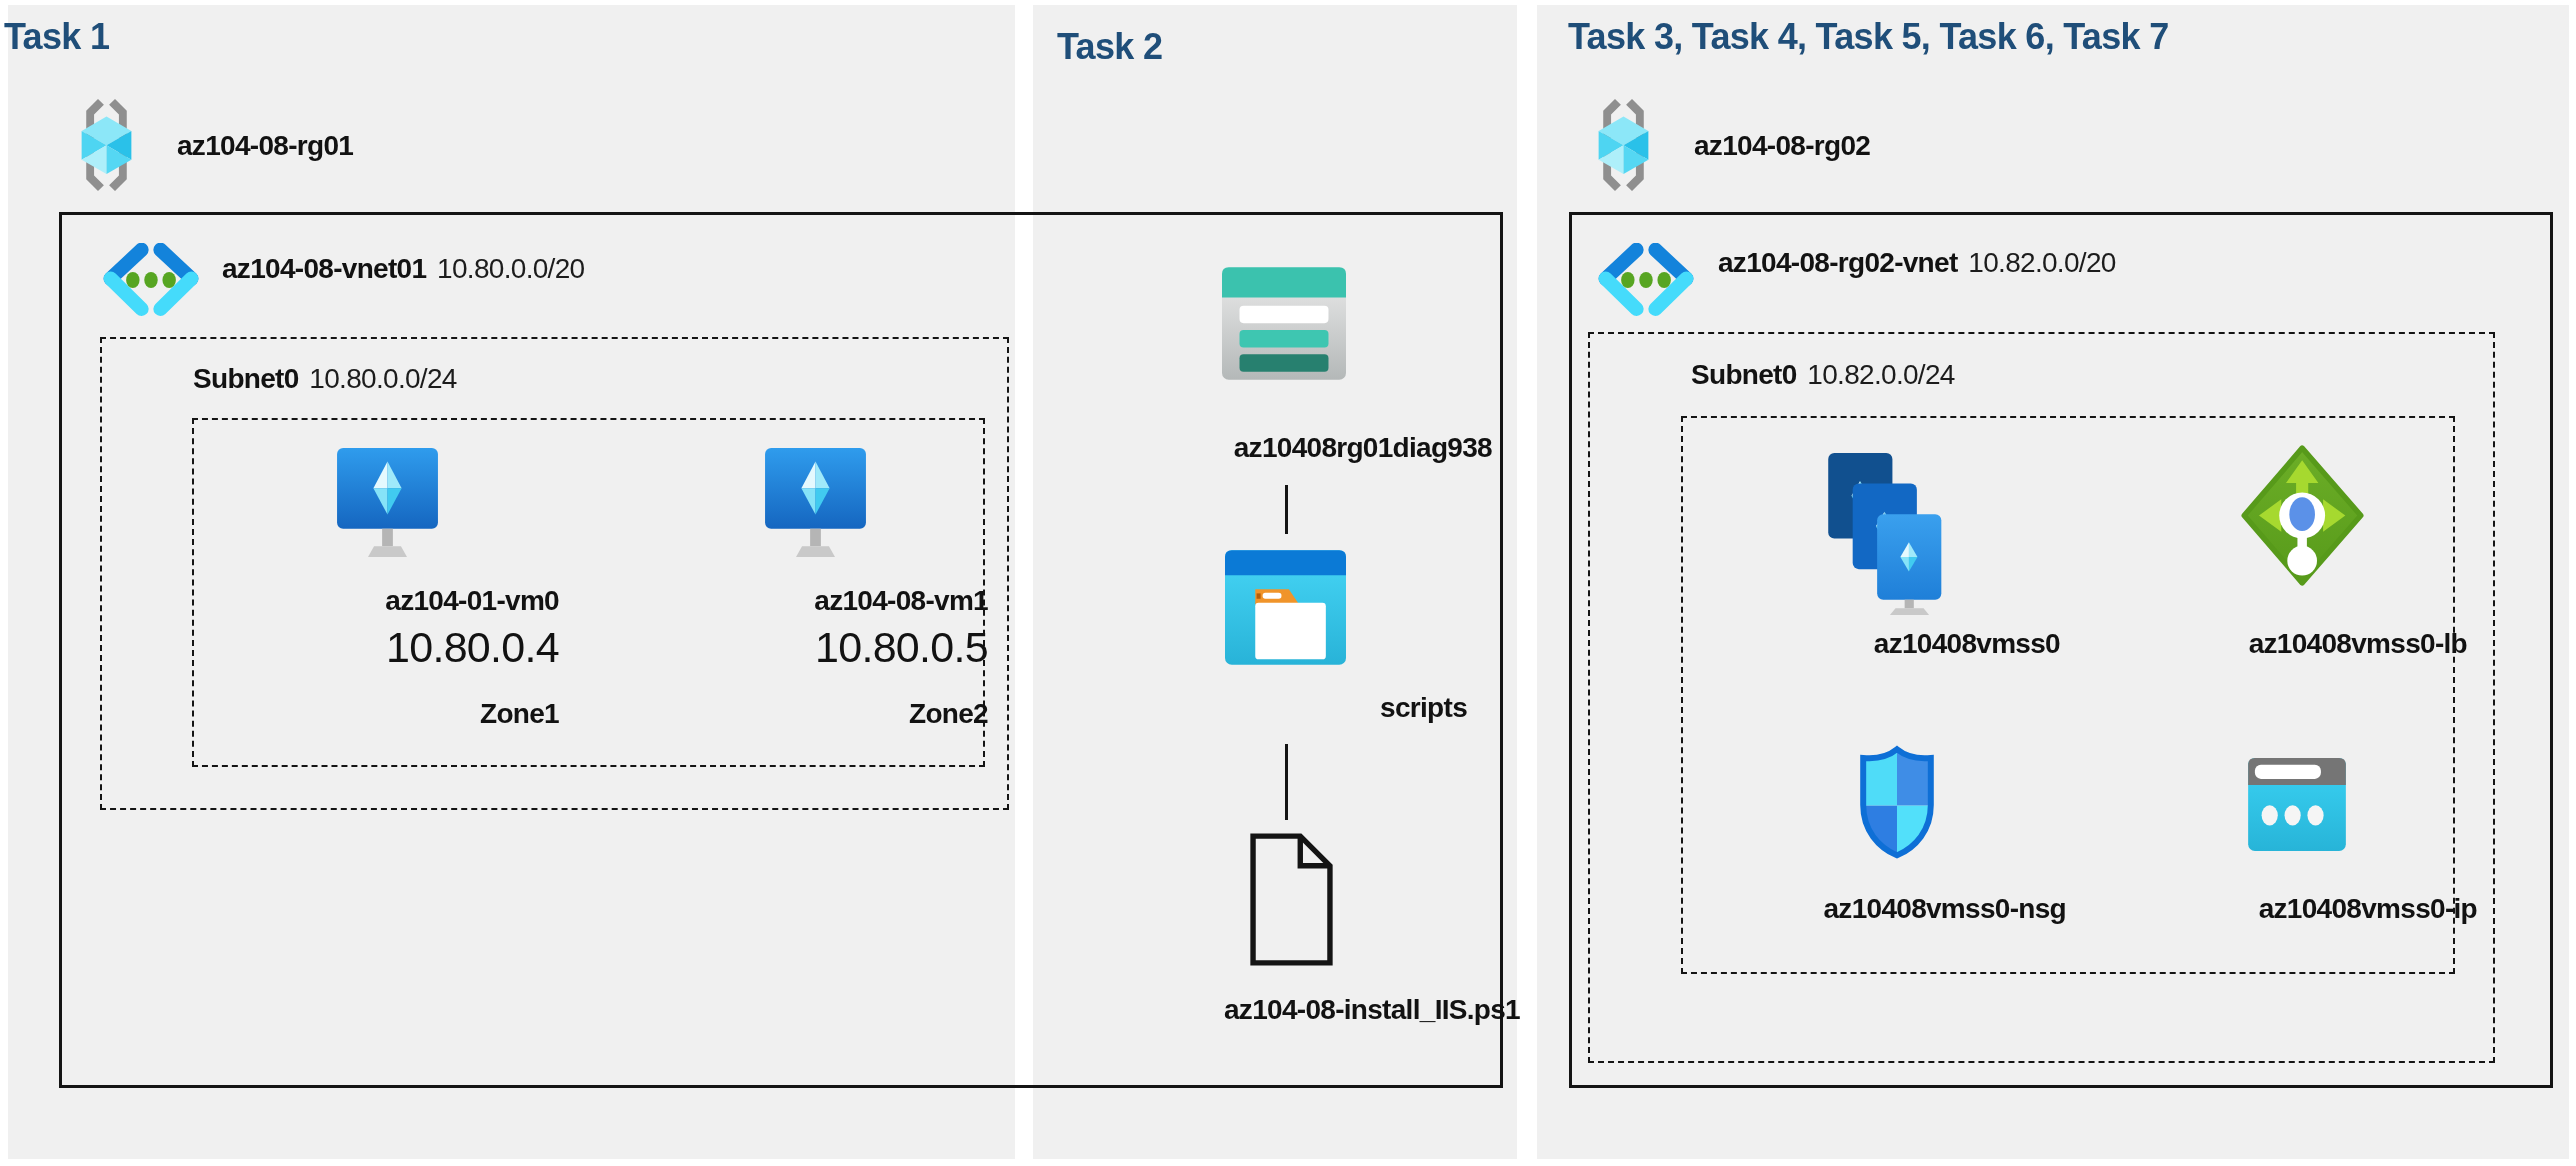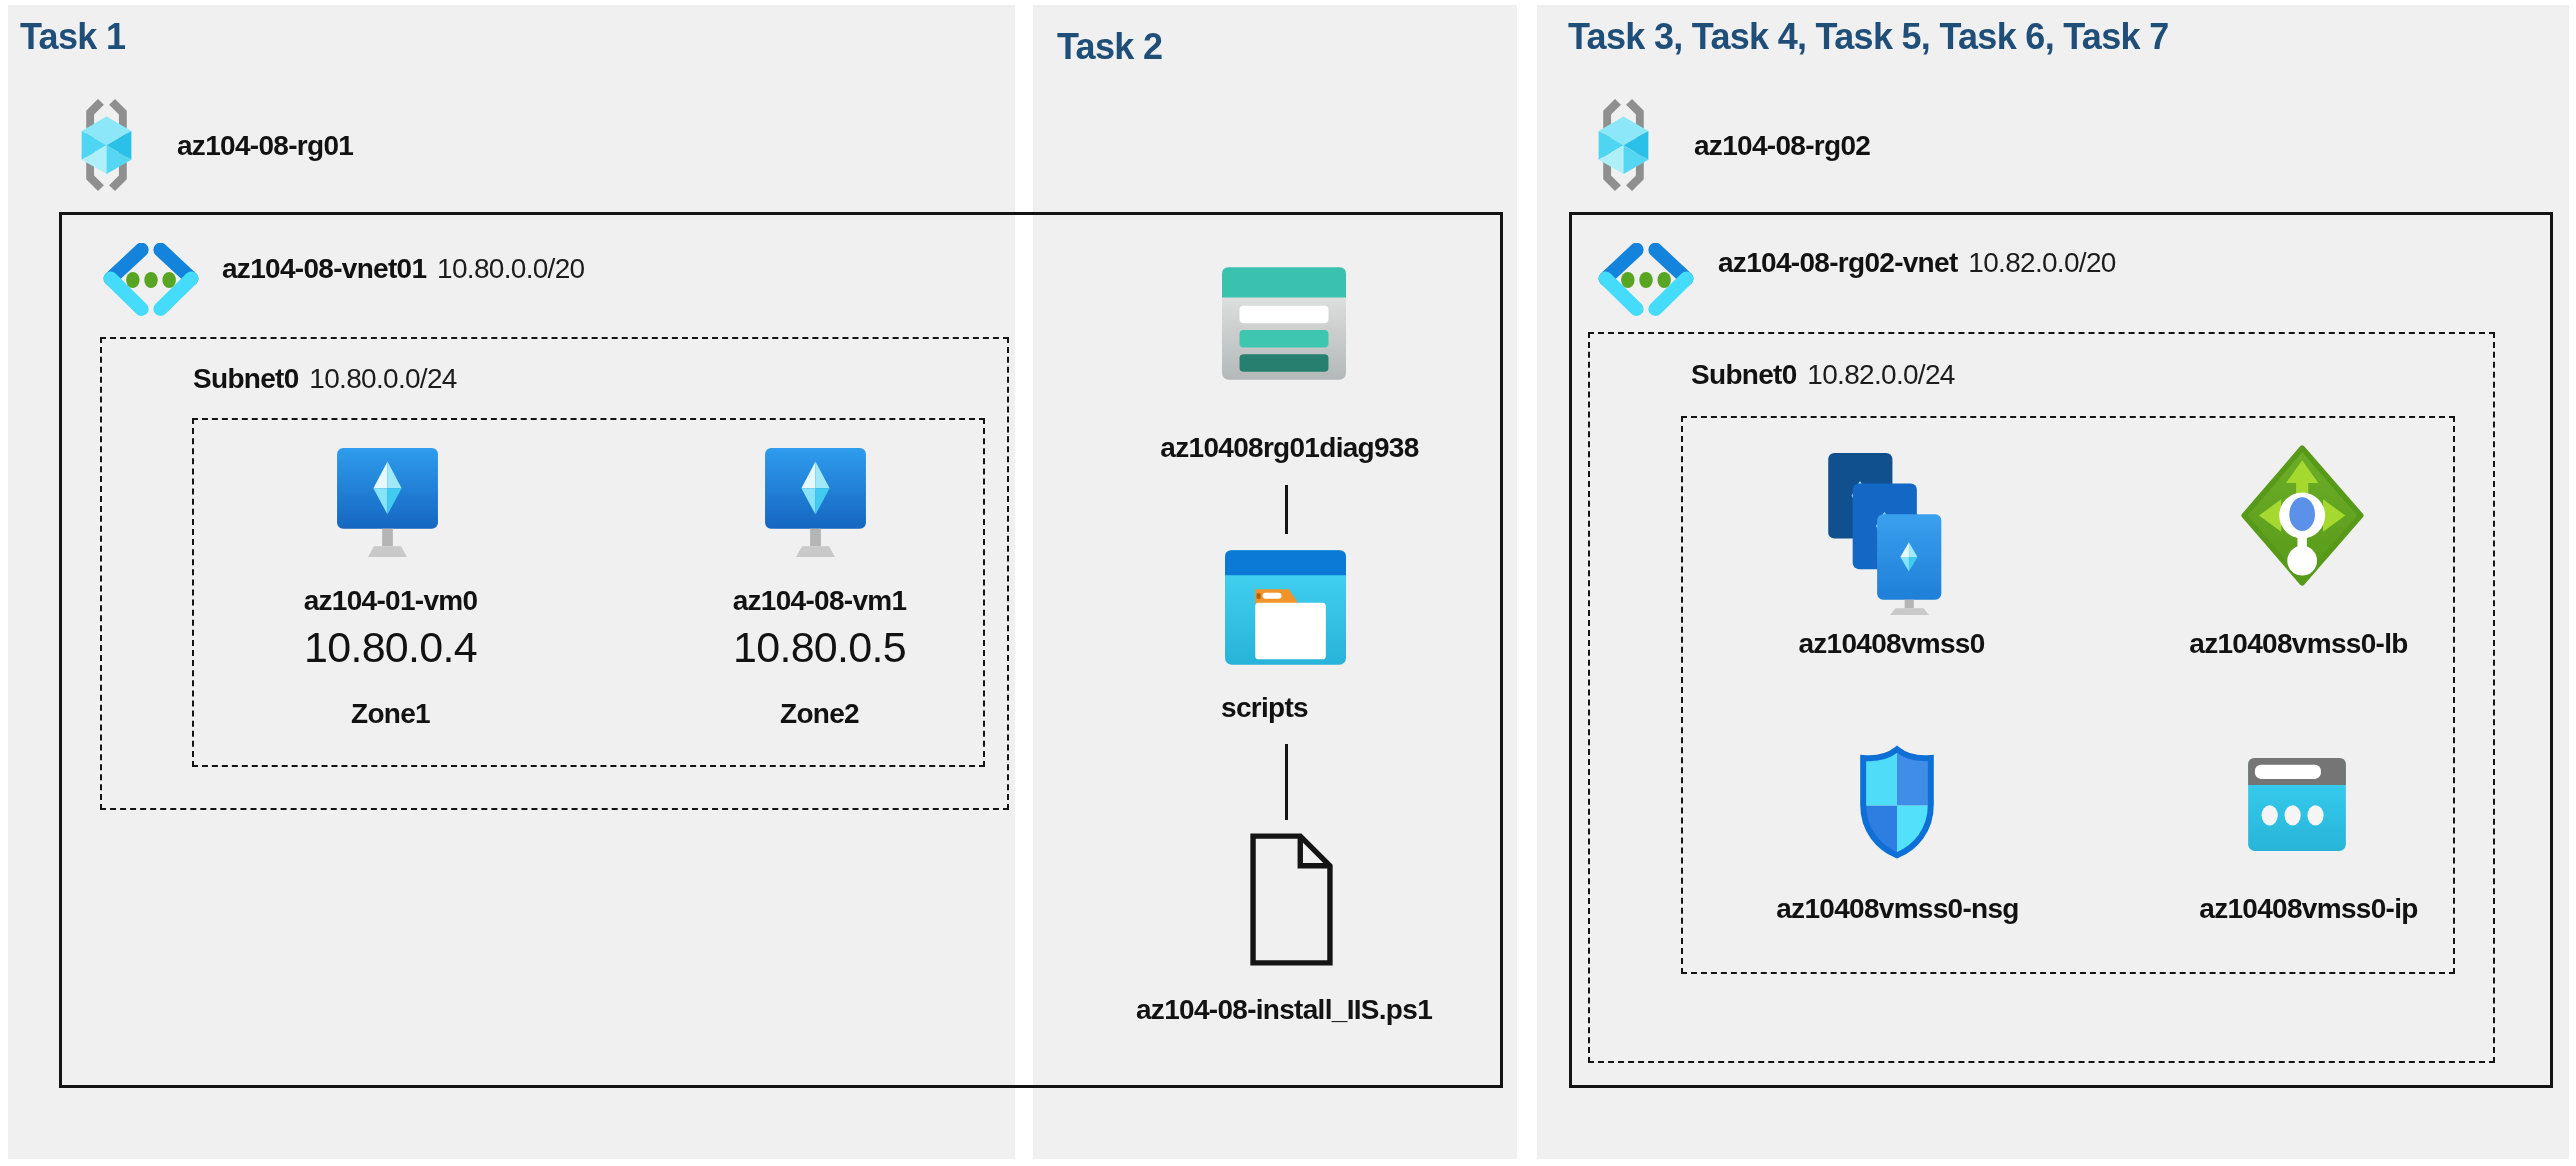--- a/index.html
+++ b/index.html
@@ -8,21 +8,21 @@
     font-family:"Liberation Sans",sans-serif;overflow:hidden;
   }
   .panel{position:absolute;top:5.4px;height:1154px;background:#f0f0f0;}
   #panel1{left:8px;width:1007px;}
   #panel2{left:1033px;width:484px;}
   #panel3{left:1537px;width:1032px;}
 
   .heading{position:absolute;font-size:36px;font-weight:700;color:#1f4e79;letter-spacing:-0.7px;white-space:nowrap;}
   .lbl{position:absolute;font-size:28px;font-weight:700;color:#121212;letter-spacing:-0.7px;white-space:nowrap;line-height:39px;}
   .lbl .cidr{font-weight:400;color:#1c1c1c;margin-left:10.8px;}
-  .center{text-align:center;}
+  .center{text-align:right;}
   .reg{font-weight:400;font-size:43px;}
 
   .solid-box{position:absolute;border:3.4px solid #141414;box-sizing:border-box;}
   .dashed-box{position:absolute;border:2.7px dashed #141414;box-sizing:border-box;}
   .icon{position:absolute;}
   .vline{position:absolute;width:2.7px;background:#141414;}
 </style>
 </head>
 <body>
 
@@ -55,21 +55,21 @@
     <clipPath id="shieldclip">
       <path d="M61,8 C50,17 32,23 10,21 L10,92 C10,130 33,156 61,168 C89,156 112,130 112,92 L112,21 C90,23 72,17 61,8 Z"></path>
     </clipPath>
   </defs>
 </svg>
 
 <div class="panel" id="panel1"></div>
 <div class="panel" id="panel2"></div>
 <div class="panel" id="panel3"></div>
 
-<div class="heading" style="left:20px;top:16px">Task 1</div>
+<div class="heading" style="left:4px;top:16px">Task 1</div>
 <div class="heading" style="left:1057px;top:26px">Task 2</div>
 <div class="heading" style="left:1568px;top:16px">Task 3, Task 4, Task 5, Task 6, Task 7</div>
 
 <svg class="icon" style="left:64px;top:96px" width="85" height="98" viewBox="0 0 130 145">
   <path d="M52 2 L34 20 L34 125 L52 143 L61 134 L46 119 L46 26 L61 11 Z" fill="#8f8f8f"></path>
   <path d="M78 2 L96 20 L96 125 L78 143 L69 134 L84 119 L84 26 L69 11 Z" fill="#8f8f8f"></path>
   <polygon points="65,29 103,51 65,73 27,51" fill="#8ce7f8"></polygon>
   <polygon points="27,51 65,73 27,95" fill="#4ed5f2"></polygon>
   <polygon points="103,51 103,95 65,73" fill="#2ac1e9"></polygon>
   <polygon points="27,95 65,73 65,117" fill="#aeeffa"></polygon>

